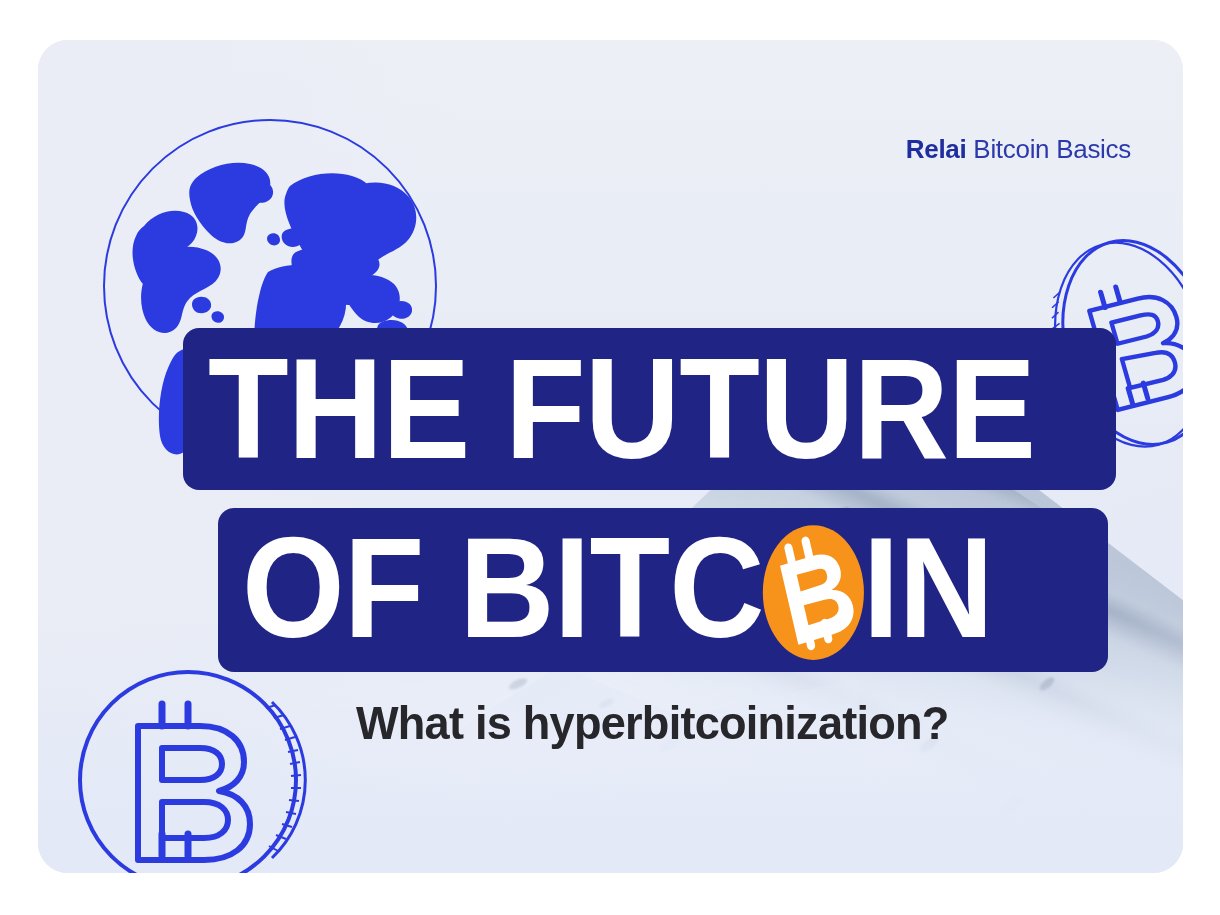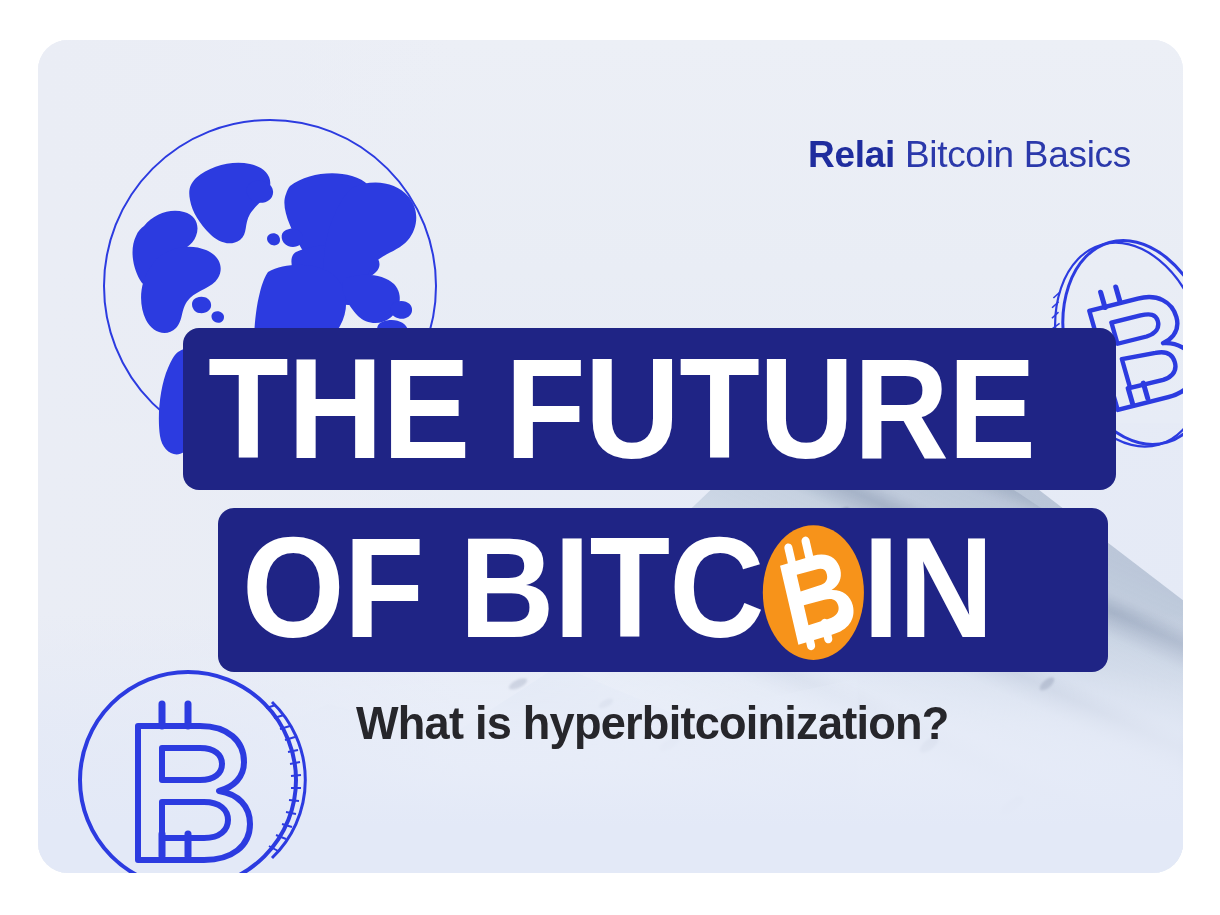--- a/index.html
+++ b/index.html
@@ -145,21 +145,21 @@
     top: 620px;
     width: 240px;
     height: 240px;
   }
 
   
   .eyebrow {
     position: absolute;
     right: 52px;
     top: 95px;
-    font-size: 37px;
+    font-size: 26px;
     line-height: 1.1;
     letter-spacing: -0.3px;
     color: #2a37a8;
     white-space: nowrap;
   }
   .eyebrow .brand { font-weight: 700; color: #1f2d9e; }
   .eyebrow .rest  { font-weight: 400; color: #2b39ab; }
 
   
   .headline-block {

